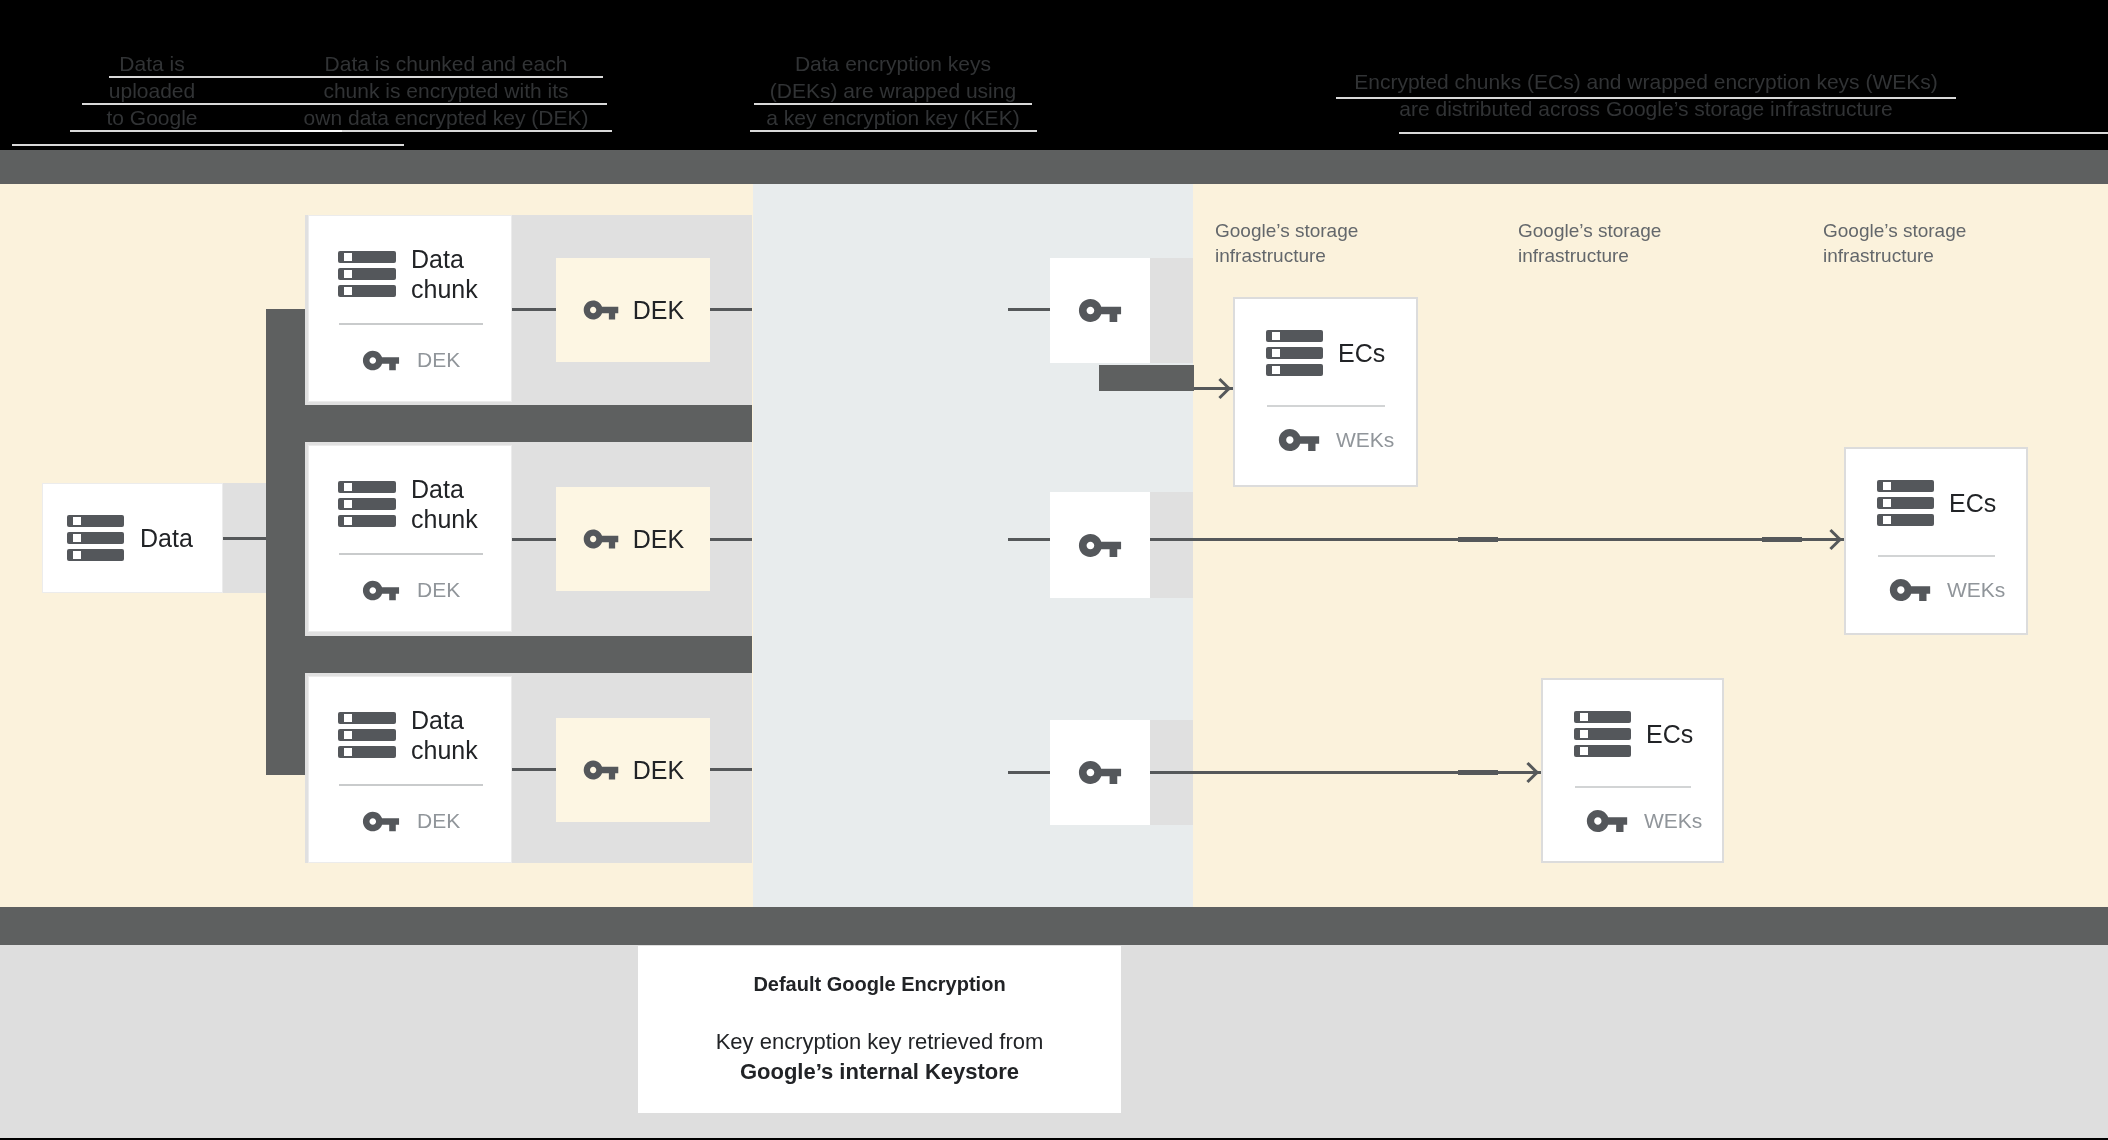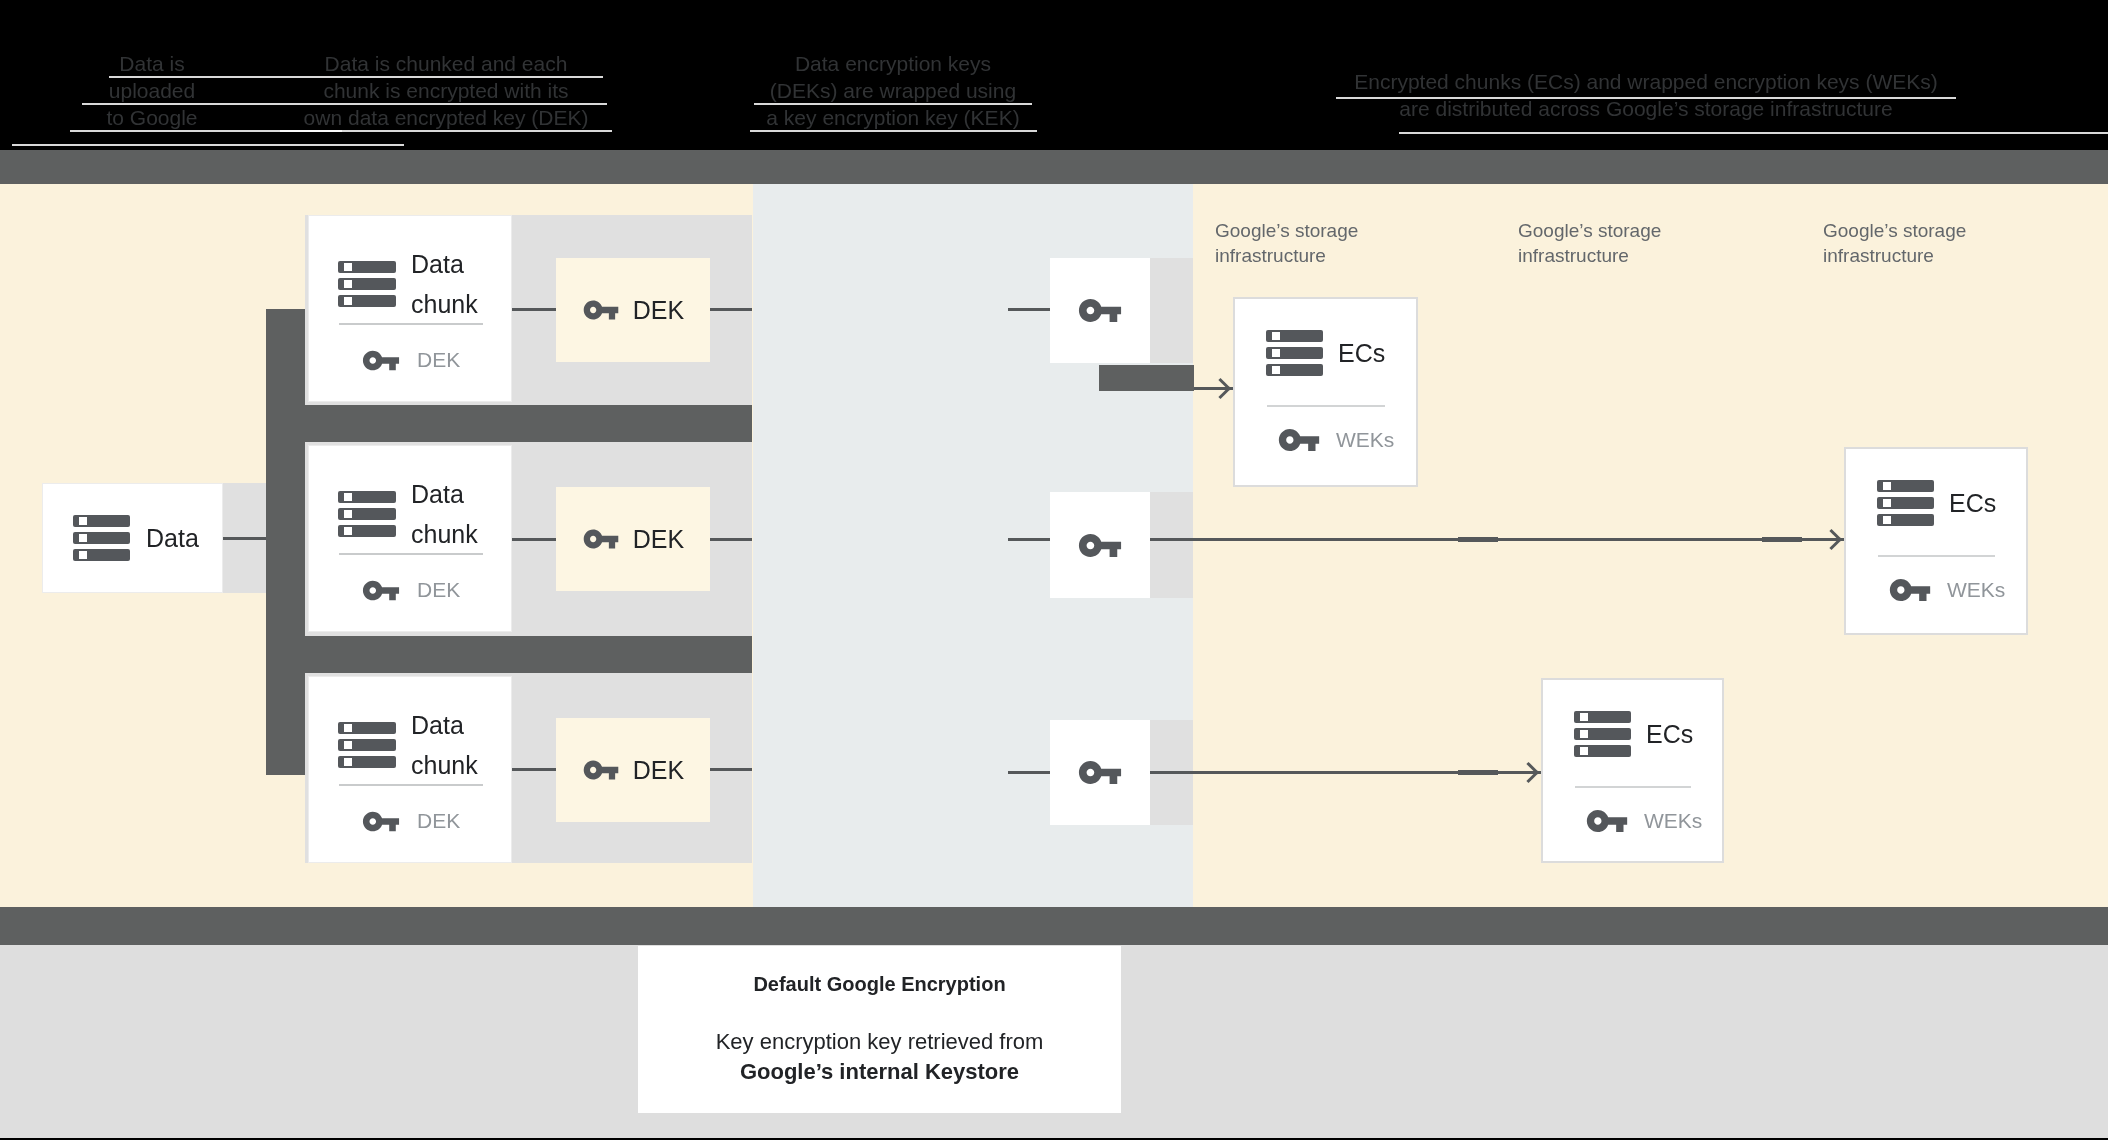--- a/index.html
+++ b/index.html
@@ -35,25 +35,25 @@
   .key-strip-2 { top:492px; height:106px; }
   .key-strip-3 { top:720px; height:105px; }
   .wrap-band { position:absolute; left:1099px; top:365px; width:95px; height:26px; background:#5e6060; }
   
   .cline { position:absolute; height:3px; background:#55585a; }
   .cline-thick { position:absolute; height:5px; background:#55585a; }
   .chev { position:absolute; width:15px; height:15px; border-top:3px solid #55585a; border-right:3px solid #55585a; transform:rotate(45deg); }
   
   .card { position:absolute; background:#fff; }
   .data-box { left:42px; top:483px; width:181px; height:110px; border:1px solid #ececec;
-              display:flex; align-items:center; padding-left:30px; gap:16px; }
+              display:flex; align-items:center; padding-left:24px; gap:16px; }
   .chunk-card { width:204px; height:187px; border:1px solid #ececec; }
   .chunk-1 { left:308px; top:215px; } .chunk-2 { left:308px; top:445px; } .chunk-3 { left:308px; top:676px; }
   .card-top { position:absolute; left:29px; top:28px; display:flex; align-items:center; gap:15px; }
-  .card-title { font-size:25px; line-height:40px; color:#212326; }
+  .card-title { font-size:25px; line-height:30px; color:#212326; }
   .chunk-title { width:82px; }
   .card-divider { position:absolute; left:30px; right:28px; top:107px; height:2px; background:#c9cbcc; }
   .card-bottom { position:absolute; left:52px; top:132px; display:flex; align-items:center; gap:16px; }
   .muted-label { font-size:21px; color:#90959a; }
   .dek-box { position:absolute; width:154px; height:104px; background:#fdf6e3;
              display:flex; align-items:center; justify-content:center; gap:13px; }
   .dek-1 { left:556px; top:258px; } .dek-2 { left:556px; top:487px; } .dek-3 { left:556px; top:718px; }
   .dek-label { font-size:25px; color:#212326; }
   .kek-box { position:absolute; left:793px; top:492px; width:175px; height:106px; background:#e5f1e9;
              border:2px solid #dde9e0; display:flex; align-items:center; justify-content:center; gap:14px; }

